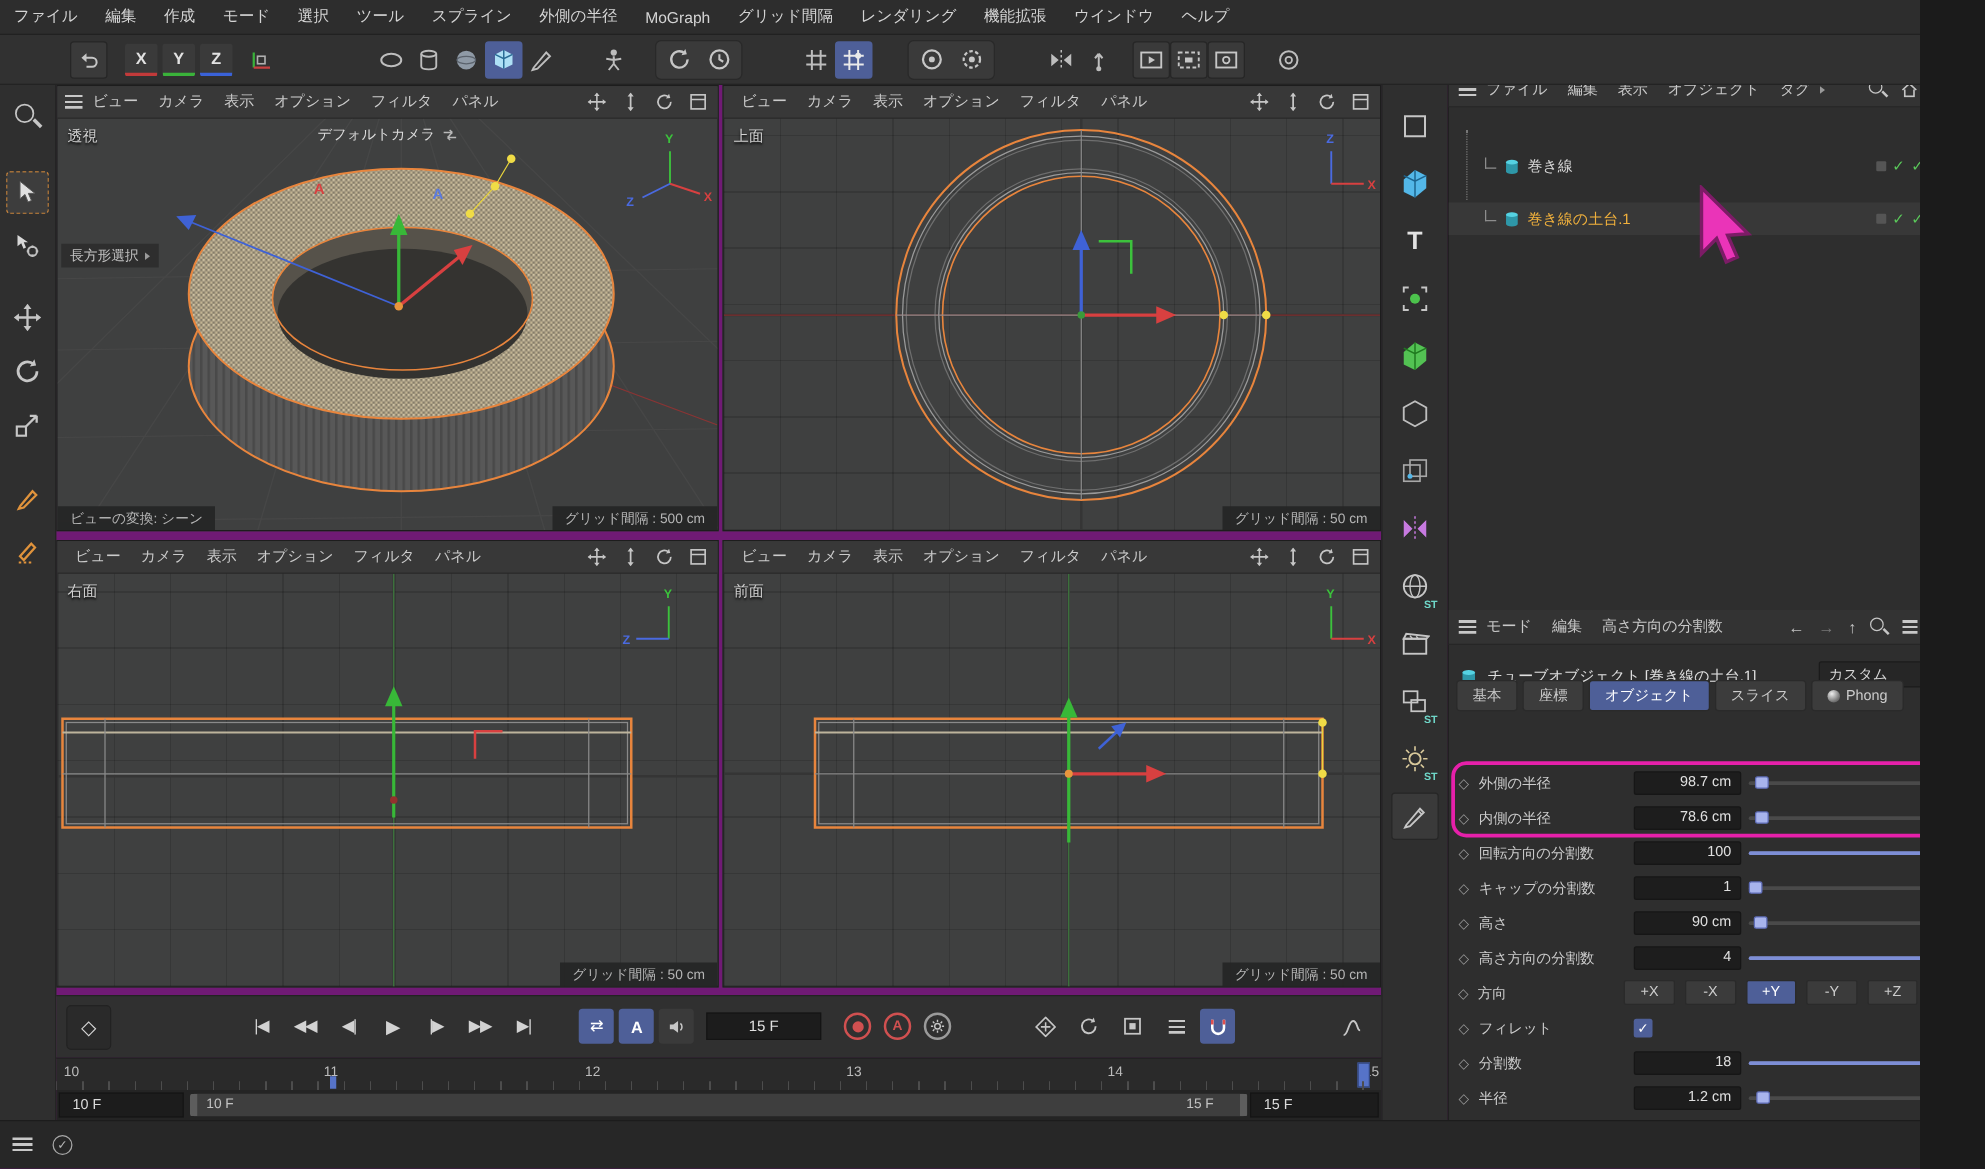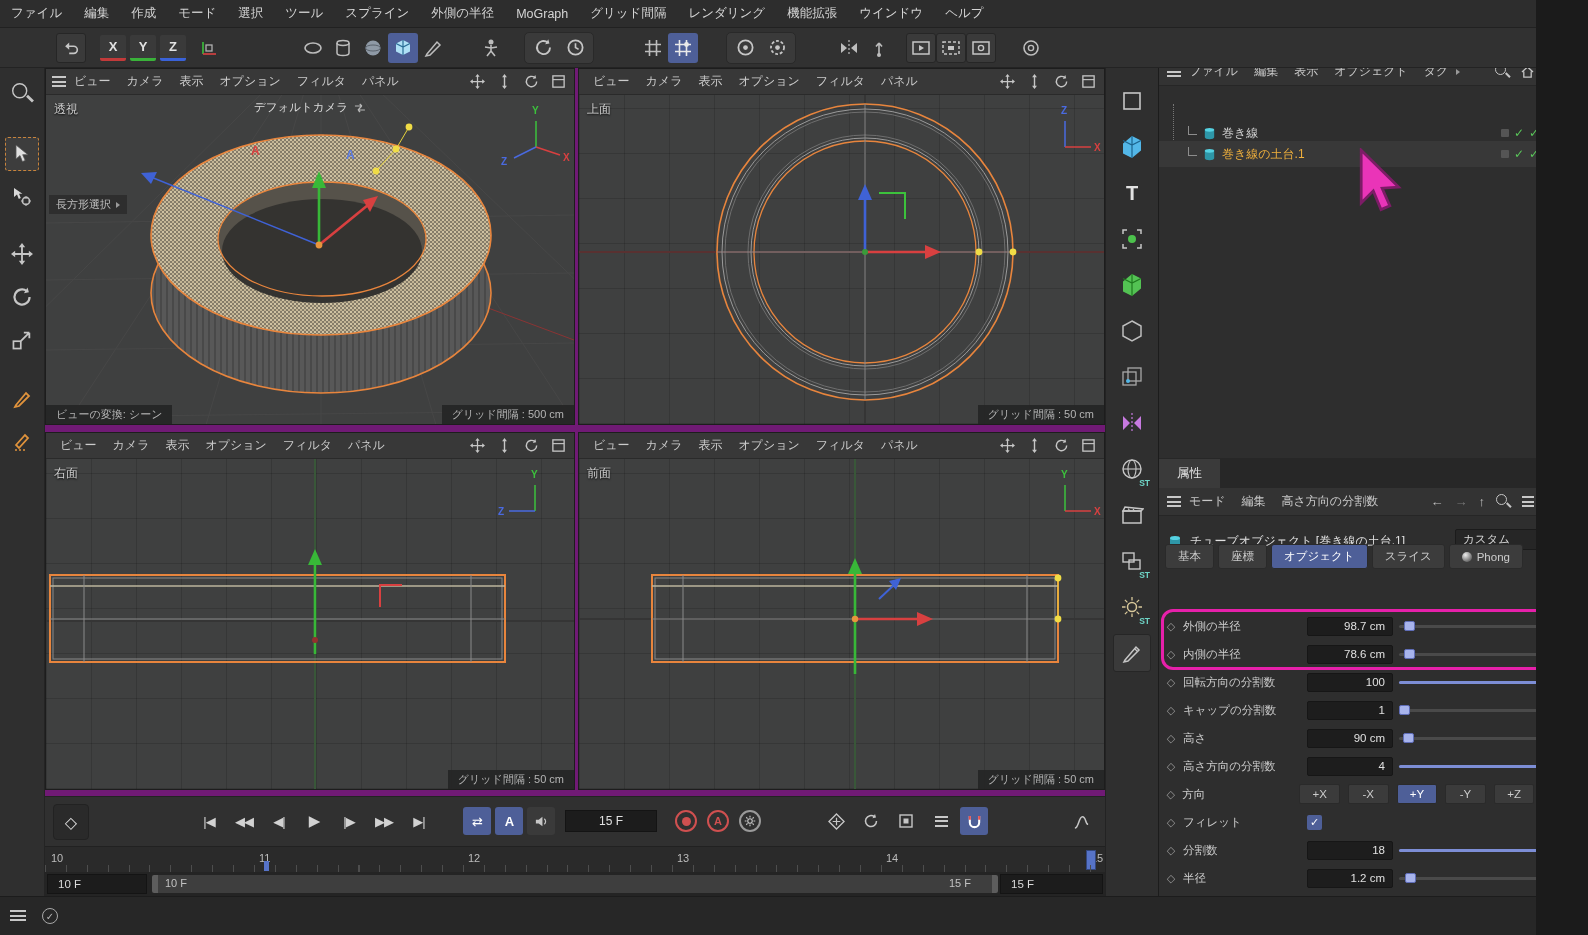--- a/index.html
+++ b/index.html
@@ -724,43 +724,40 @@
         <span class="minisq"></span>
         <span class="gcheck">✓</span>
         <span class="gcheck">✓</span>
         <svg width="15" height="15" viewBox="0 0 16 16">
             <rect x="1" y="1" width="14" height="14" rx="3" fill="#3c76c2"></rect>
             <path d="M4 11c1.5-4.5 6.5-4 8-6.5" stroke="#dce8f8" stroke-width="1.5" fill="none"></path>
           </svg>
         <span class="matball"></span>
       </span>
     </div>
-    <div class="orow" style="top:113px;background:#383838">
+    <div class="orow" style="top:134px;background:#383838">
       <span style="width:16px"></span>
       <span class="treebr"></span>
       <svg width="15" height="15" viewBox="0 0 16 16">
           <path d="M3 4v8c0 1.3 2.2 2 5 2s5-.7 5-2V4" fill="#2e97a8"></path>
           <ellipse cx="8" cy="4" rx="5" ry="2" fill="#55d2e2"></ellipse>
         </svg>
       <span class="nm" style="color:#f0b03c">巻き線の土台.1</span>
       <span class="tags">
         <span class="minisq"></span>
         <span class="gcheck">✓</span>
         <span class="gcheck">✓</span>
         <svg width="15" height="15" viewBox="0 0 16 16">
             <rect x="1" y="1" width="14" height="14" rx="3" fill="#3c76c2"></rect>
             <path d="M4 11c1.5-4.5 6.5-4 8-6.5" stroke="#dce8f8" stroke-width="1.5" fill="none"></path>
           </svg>
         <span class="matball light"></span>
       </span>
     </div>
 
-    <div class="ptabbar" style="top:430px">
-      <span class="ptab on">属性</span>
-    </div>
     <div class="pmenu" style="top:460px">
       <span class="i-hamb"></span>
       <span class="m">モード</span>
       <span class="m">編集</span>
       <span class="m">高さ方向の分割数</span>
       <span class="picons">
         <span class="arrowg">←</span>
         <span class="arrowg" style="color:#777">→</span>
         <span class="arrowg">↑</span>
         <span class="i-mag"></span>

